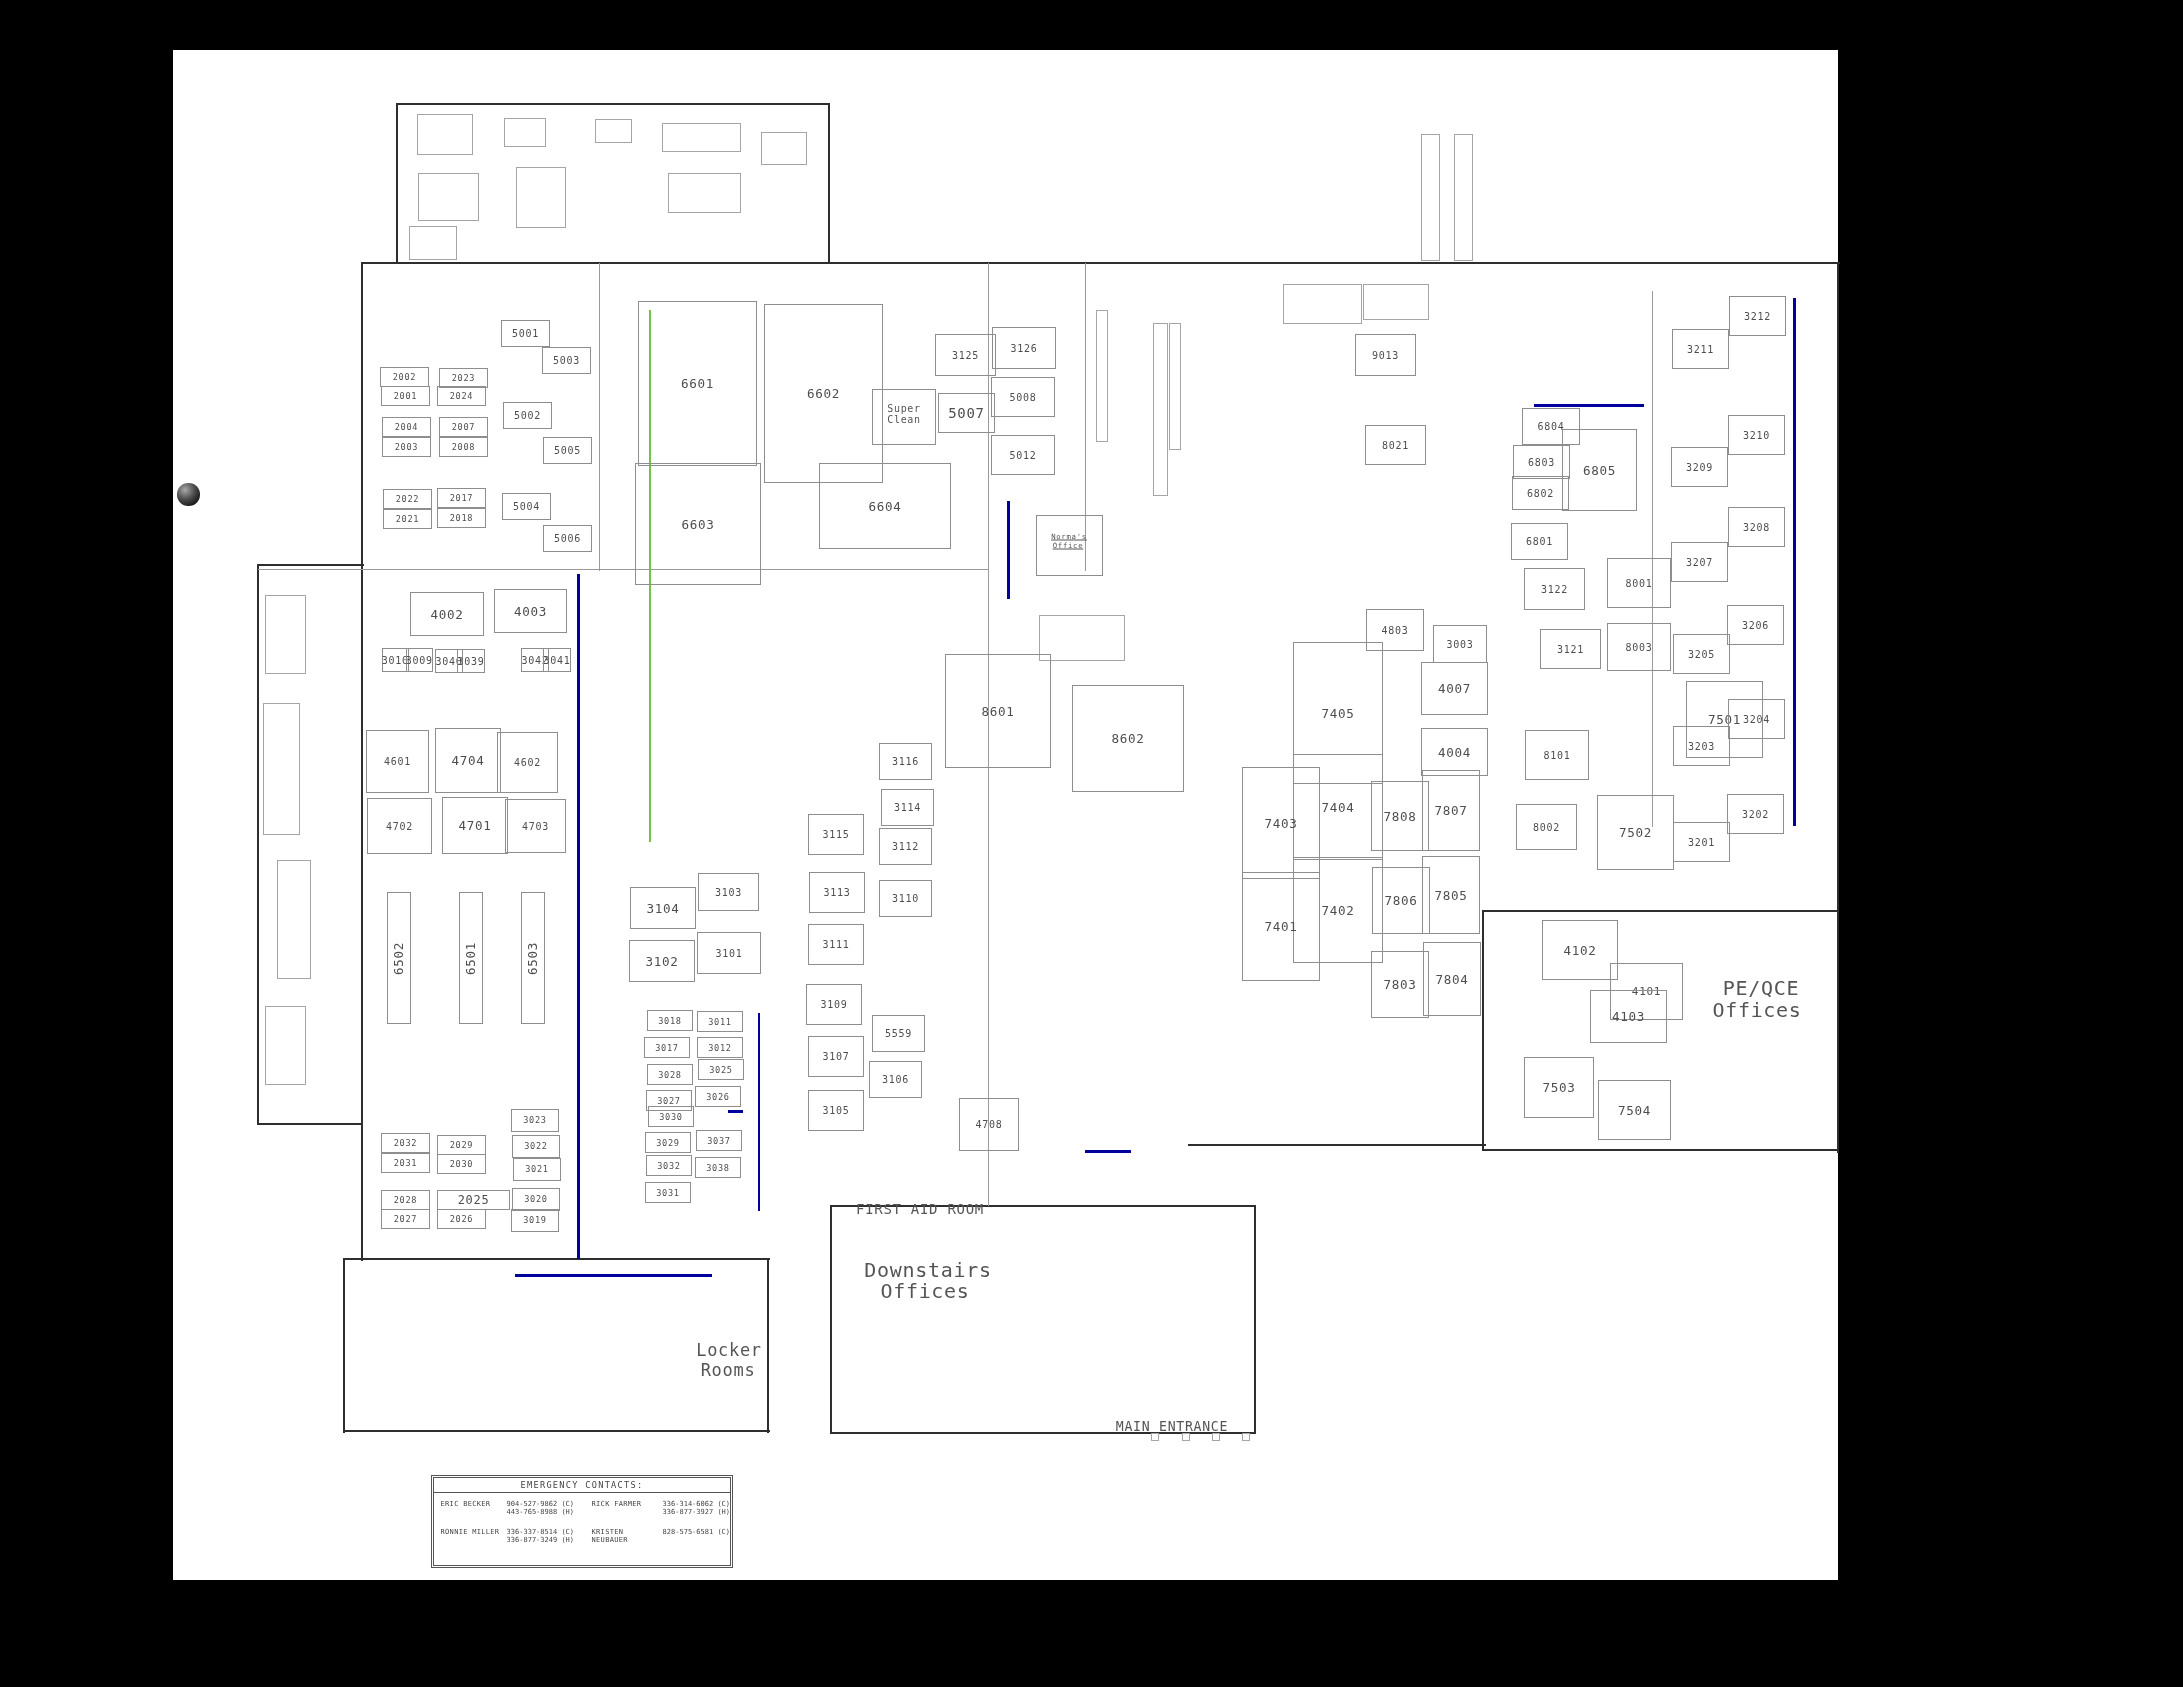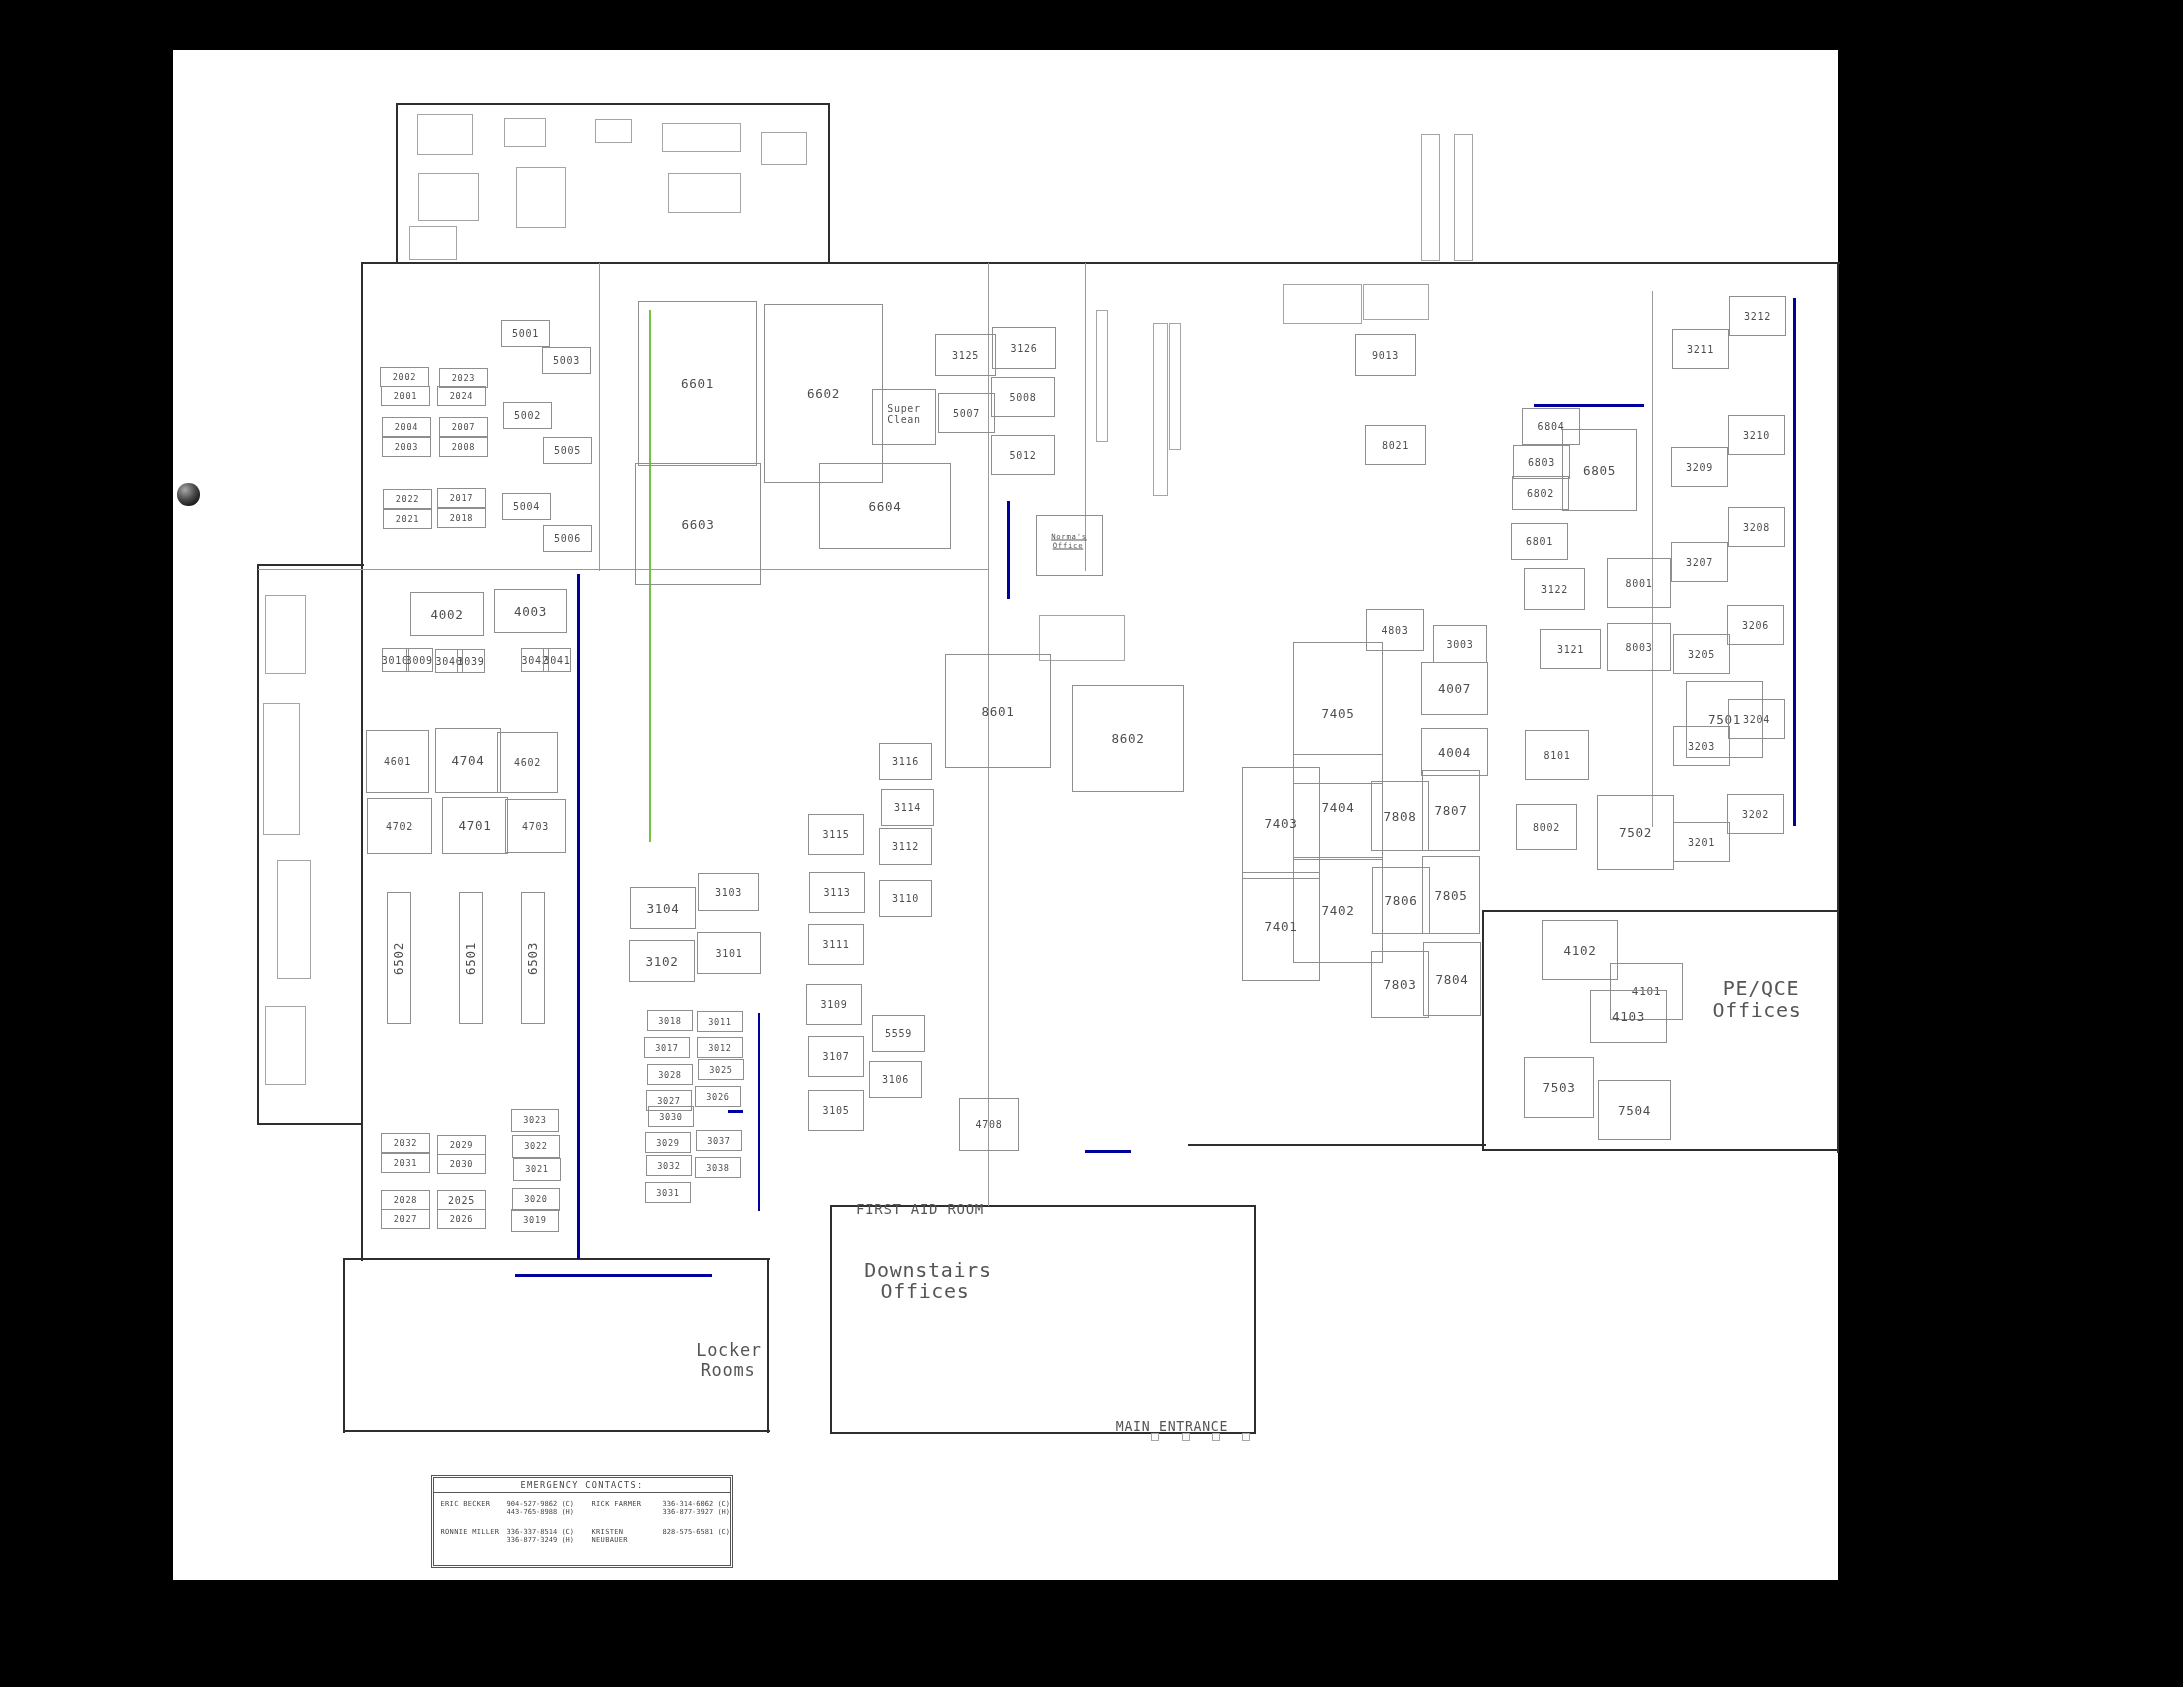--- a/index.html
+++ b/index.html
@@ -189,21 +189,21 @@
     </div>
     <div class="room" style="left: 992px; top: 327px; width: 64px; height: 42px; font-size: 10px;">
       <span>3126</span>
     </div>
     <div class="room" style="left: 991px; top: 377px; width: 64px; height: 40px; font-size: 10px;">
       <span>5008</span>
     </div>
     <div class="room" style="left: 991px; top: 435px; width: 64px; height: 40px; font-size: 10px;">
       <span>5012</span>
     </div>
-    <div class="room" style="left: 938px; top: 393px; width: 57px; height: 40px; font-size: 10px;">
+    <div class="room" style="left: 938px; top: 393px; width: 57px; height: 40px; font-size: 14px;">
       <span>5007</span>
     </div>
     <div class="room" style="left: 1355px; top: 334px; width: 61px; height: 42px; font-size: 10px;">
       <span>9013</span>
     </div>
     <div class="room" style="left: 1365px; top: 425px; width: 61px; height: 40px; font-size: 10px;">
       <span>8021</span>
     </div>
     <div class="room" style="left: 1366px; top: 609px; width: 58px; height: 42px; font-size: 10px;">
       <span>4803</span>
@@ -486,21 +486,21 @@
     </div>
     <div class="room" style="left: 437px; top: 1154px; width: 49px; height: 20px; font-size: 8.6px;">
       <span>2030</span>
     </div>
     <div class="room" style="left: 381px; top: 1190px; width: 49px; height: 20px; font-size: 8.6px;">
       <span>2028</span>
     </div>
     <div class="room" style="left: 381px; top: 1209px; width: 49px; height: 20px; font-size: 8.6px;">
       <span>2027</span>
     </div>
-    <div class="room" style="left: 437px; top: 1190px; width: 49px; height: 20px; font-size: 10px;">
+    <div class="room" style="left: 437px; top: 1190px; width: 73px; height: 20px; font-size: 12px;">
       <span>2025</span>
     </div>
     <div class="room" style="left: 437px; top: 1209px; width: 49px; height: 20px; font-size: 8.6px;">
       <span>2026</span>
     </div>
     <div class="room" style="left: 511px; top: 1109px; width: 48px; height: 22.5px; font-size: 8.6px;">
       <span>3023</span>
     </div>
     <div class="room" style="left: 512px; top: 1135px; width: 48px; height: 22.5px; font-size: 8.6px;">
       <span>3022</span>

